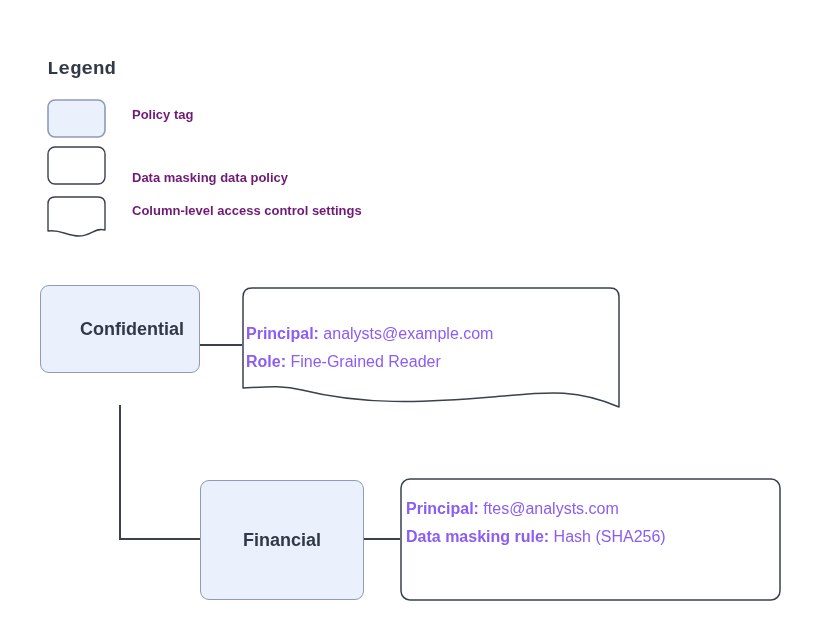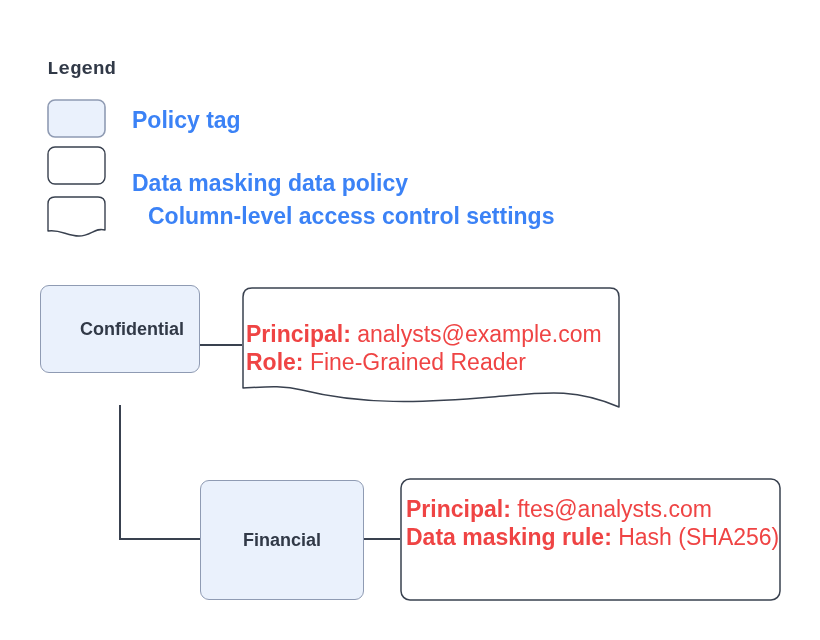--- a/index.html
+++ b/index.html
@@ -24,29 +24,29 @@
     top: 58px;
     font-size: 19px;
     font-weight: bold;
     color: #313947;
     letter-spacing: 0.1px;
     white-space: nowrap;
     font-family: Liberation Mono, monospace;
   }
   .legend-row-label {
     position: absolute;
-    font-size: 23px;
+    font-size: 13px;
     font-weight: bold;
-    color: #3b82f6;
+    color: #701a75;
     white-space: nowrap;
     left: 132px;
   }
   .legend-row-label.r0 { top: 107px; }
   .legend-row-label.r1 { top: 170px; text-align: center; }
-  .legend-row-label.r2 { top: 203px; margin-left: 16px; }
+  .legend-row-label.r2 { top: 203px; }
 
   .legend-swatch {
     position: absolute;
     left: 47px;
   }
 
   
   .node {
     position: absolute;
     box-sizing: border-box;
@@ -69,23 +69,23 @@
     width: 164px; height: 120px;
   }
 
   
   .callout {
     position: absolute;
     box-sizing: border-box;
   }
   .callout-text {
     position: absolute;
-    font-size: 23px;
+    font-size: 16px;
     line-height: 28px;
-    color: #ef4444;
+    color: #8b5cf6;
     white-space: nowrap;
   }
   .callout-text .k { font-weight: bold; }
   .callout-text .v { font-weight: normal; }
 
   #callout-confidential { left: 242px; top: 287px; width: 378px; height: 124px; }
 
   #callout-financial { left: 400px; top: 478px; width: 380px; height: 122px; }
 
   .line { position: absolute; background: #39414f; }

